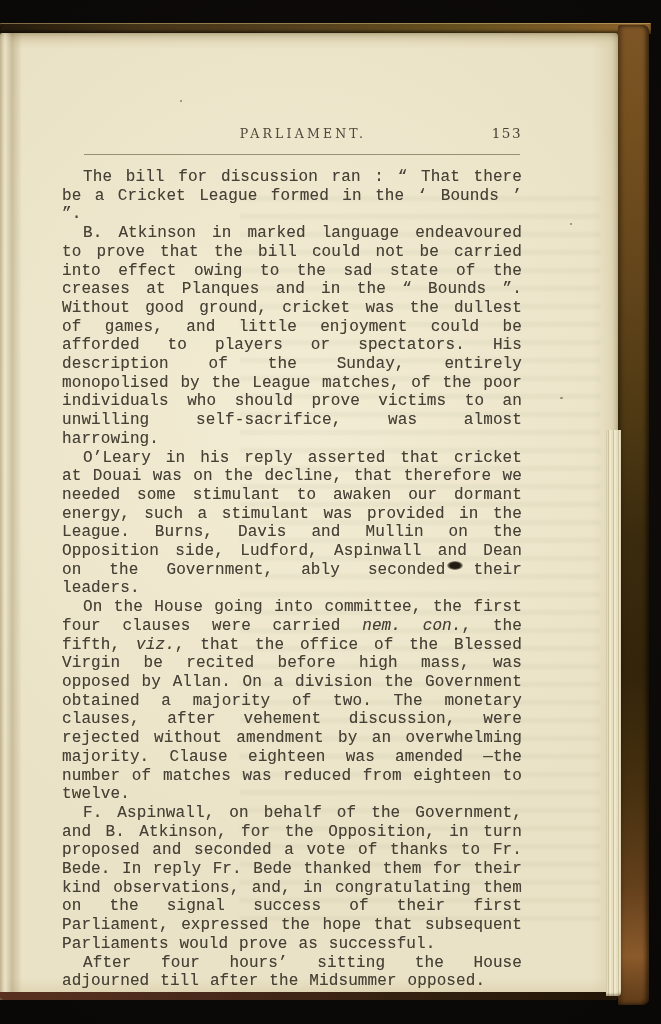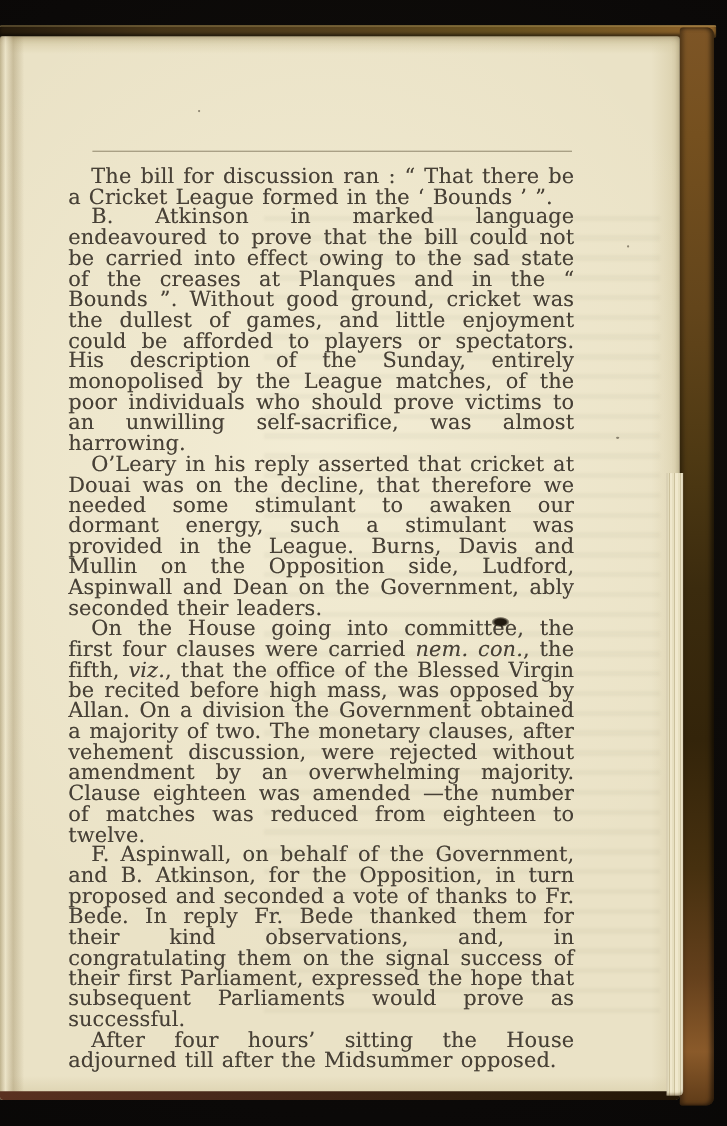--- a/index.html
+++ b/index.html
@@ -74,23 +74,24 @@
     font-size:12.5px;line-height:17px;letter-spacing:3.2px;
   }
   .page-num{
     position:absolute;right:0;top:0;
     font-size:13.5px;line-height:17px;letter-spacing:1.5px;color:#494135;
   }
   .head-rule{margin:12px 0 0 22px;width:436px;height:1px;background:var(--rule,#8a8065);opacity:.85;}
 
   .body-text{
     margin-top:13px;
-    font-size:19px;line-height:18.7px;color:var(--ink,#474036);
+    font-size:16px;line-height:18.7px;color:var(--ink,#474036);
     text-align:justify;word-spacing:1.2px;letter-spacing:.1px;
     text-shadow:0 0 .4px rgba(71,64,54,.45);
+    font-family:Liberation Mono, monospace;
   }
   .body-text p{margin:0;text-indent:21px;}
   .it{font-style:italic;}
 
   .ink-blot{
     position:absolute;left:447px;top:528px;width:16px;height:9px;z-index:5;
     background:radial-gradient(ellipse at center,#221b11 0 45%,rgba(34,27,17,.38) 68%,rgba(34,27,17,0) 75%);
     border-radius:50%;
   }
   .speck{position:absolute;border-radius:50%;background:rgba(62,52,38,.55);z-index:5;}
@@ -103,20 +104,24 @@
 
 <div class="scene">
   <div class="cover-top"></div>
   <div class="cover-right"></div>
   <div class="page-stack"></div>
 
   <div class="page">
     <div class="showthrough"></div>
 
     <div class="content">
+      <div class="running-head">
+        <span class="head-title">PARLIAMENT.</span>
+        <span class="page-num">153</span>
+      </div>
       <div class="head-rule"></div>
       <div class="body-text">
           <p><span>The bill for discussion ran : “ That there be a Cricket League formed in the ‘ Bounds ’ ”.</span></p>
           <p><span>B. Atkinson in marked language endeavoured to prove that the bill could not be carried into effect owing to the sad state of the creases at Planques and in the “ Bounds ”. Without good ground, cricket was the dullest of games, and little enjoyment could be afforded to players or spectators. His description of the Sunday, entirely monopolised by the League matches, of the poor individuals who should prove victims to an unwilling self-sacrifice, was almost harrowing.</span></p>
           <p><span>O’Leary in his reply asserted that cricket at Douai was on the decline, that therefore we needed some stimulant to awaken our dormant energy, such a stimulant was provided in the League. Burns, Davis and Mullin on the Opposition side, Ludford, Aspinwall and Dean on the Government, ably seconded their leaders.</span></p>
           <p><span>On the House going into committee, the first four clauses were carried </span><span class="it">nem. con.</span><span>, the fifth, </span><span class="it">viz.</span><span>, that the office of the Blessed Virgin be recited before high mass, was opposed by Allan. On a division the Government obtained a majority of two. The monetary clauses, after vehement discussion, were rejected without amendment by an overwhelming majority. Clause eighteen was amended —the number of matches was reduced from eighteen to twelve.</span></p>
           <p><span>F. Aspinwall, on behalf of the Government, and B. Atkinson, for the Opposition, in turn proposed and seconded a vote of thanks to Fr. Bede. In reply Fr. Bede thanked them for their kind observations, and, in congratulating them on the signal success of their first Parliament, expressed the hope that subsequent Parliaments would prove as successful.</span></p>
           <p><span>After four hours’ sitting the House adjourned till after the Midsummer opposed.</span></p>
         </div>
     </div>

